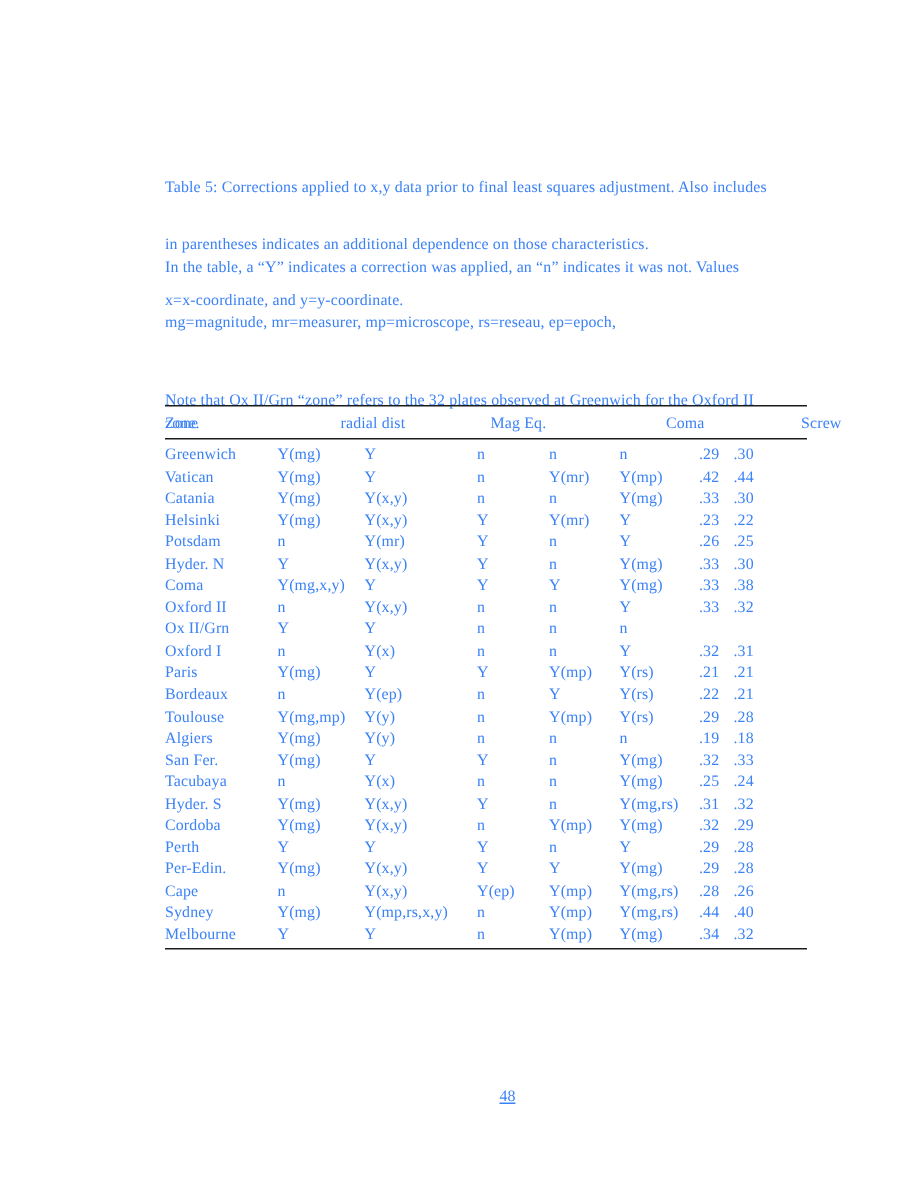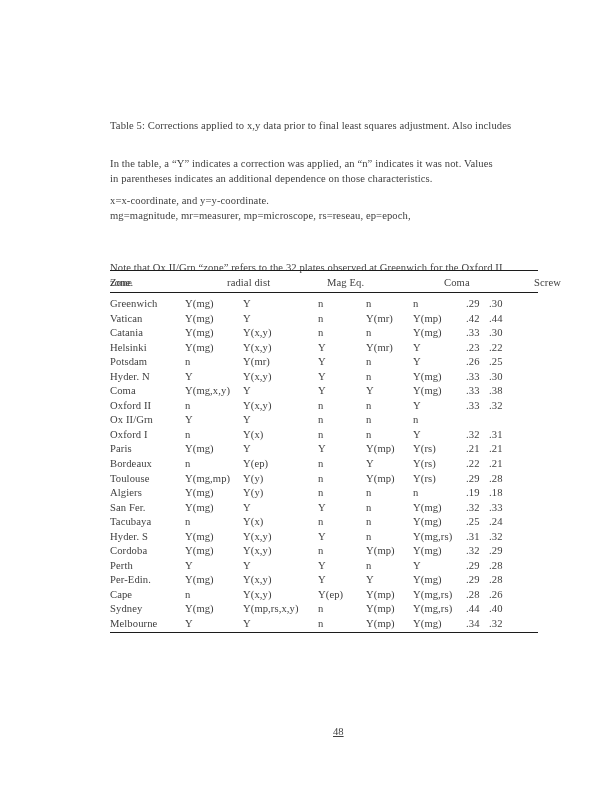--- a/index.html
+++ b/index.html
@@ -3,21 +3,21 @@
 <meta charset="utf-8">
 <style>
   * { margin: 0; padding: 0; box-sizing: border-box; }
   html, body { background: #e8e8e8; }
   .page {
     position: relative;
     width: 612px;
     height: 792px;
     background: #ffffff;
     font-family: "Liberation Serif", "DejaVu Serif", serif;
-    color: #404040;
+    color: #3b82f6;
     overflow: hidden;
   }
   .content {
     position: absolute;
     left: 110px;
     width: 428px;
   }
   .para { position: absolute; left: 0; width: 428px; }
   .para .line {
     font-size: 10.6px;
@@ -75,22 +75,22 @@
 <body>
 
 <div class="page">
   <div class="content">
 
     <div class="para" id="p1">
       <div class="line">Table 5: Corrections applied to x,y data prior to final least squares adjustment.  Also includes</div>
     </div>
 
     <div class="para" id="p2">
+      <div class="line">in parentheses indicates an additional dependence on those characteristics.</div>
       <div class="line">In the table, a “Y” indicates a correction was applied, an “n” indicates it was not.  Values</div>
-      <div class="line">in parentheses indicates an additional dependence on those characteristics.</div>
     </div>
 
     <div class="para" id="p3">
       <div class="line">x=x-coordinate, and y=y-coordinate.</div>
       <div class="line">mg=magnitude, mr=measurer, mp=microscope, rs=reseau, ep=epoch,</div>
     </div>
 
     <div class="para" id="p4">
       <div class="line">Note that Ox II/Grn “zone” refers to the 32 plates observed at Greenwich for the Oxford II</div>
       <div class="line">zone.</div>

